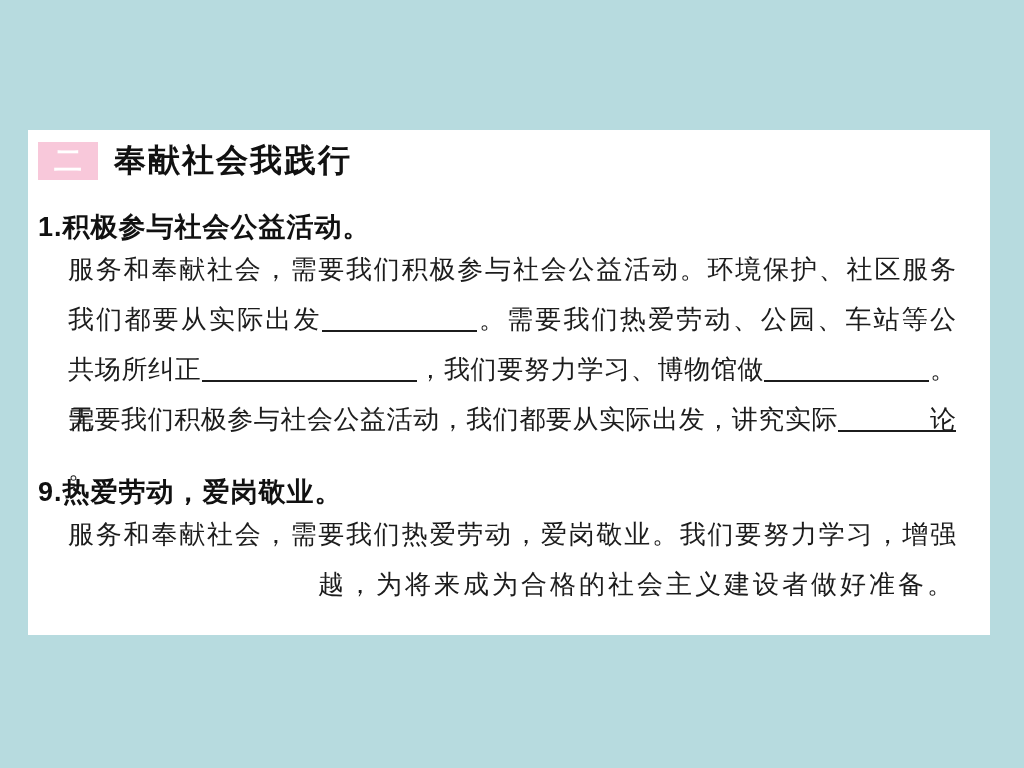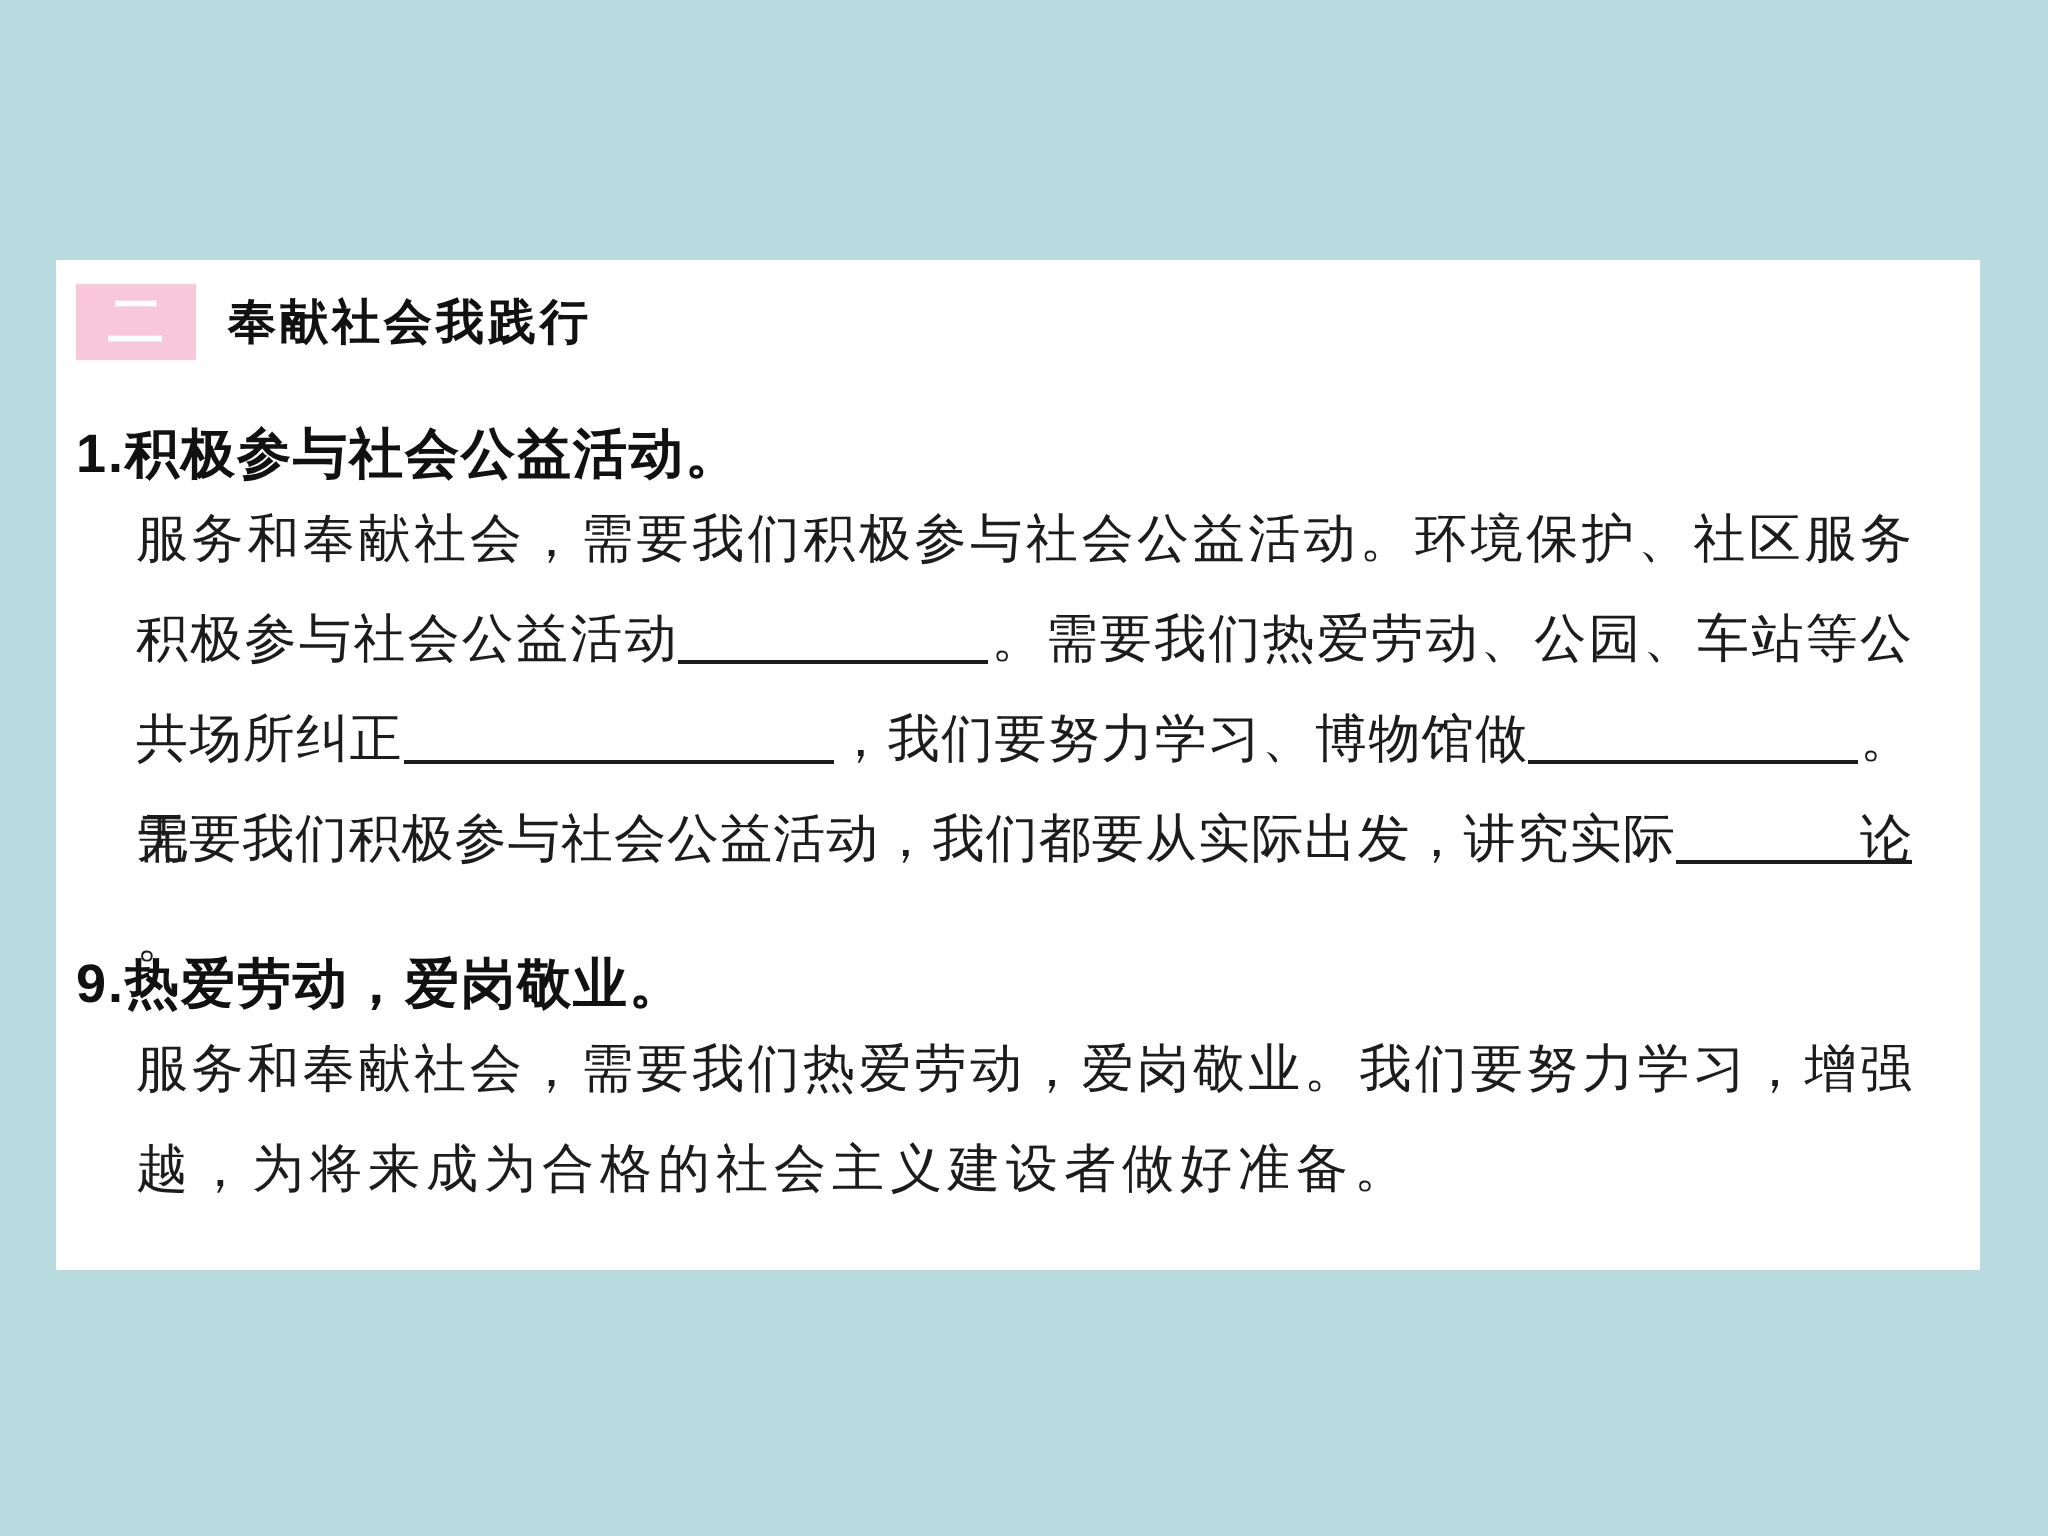--- a/index.html
+++ b/index.html
@@ -31,21 +31,21 @@
     background:#f8c8da;
     color:#ffffff;
     font-family:"Liberation Sans", sans-serif;
     font-weight:bold;
     font-size:28px;
     display:flex;align-items:center;justify-content:center;
   }
   .doc-title{
     font-family:"Liberation Sans", sans-serif;
     font-weight:bold;
-    font-size:24px;
+    font-size:32px;
     letter-spacing:2px;
     color:#111;
   }
   .section-heading{
     margin:29px 0 0 10px;
     font-family:"Liberation Sans", sans-serif;
     font-weight:bold;
     font-size:27px;
     letter-spacing:1px;
     height:36px;
@@ -59,21 +59,21 @@
   .line{
     height:50px;
     line-height:50px;
     font-size:26px;
   }
   .line.justify{
     text-align:justify;
     text-align-last:justify;
   }
   .line.no-justify{
-    text-align:left;
+    text-align:right;
     letter-spacing:3px;
   }
   .blank{
     display:inline-block;
     height:26px;
     border-bottom:2px solid #1c1c1c;
     vertical-align:-4px;
     position:relative;
   }
   .pink-mark{
@@ -90,21 +90,21 @@
 
 <div class="panel">
   <div class="panel-header">
     <div class="badge">二</div>
     <div class="doc-title">奉献社会我践行</div>
   </div>
   <div>
       <div class="section-heading">1.积极参与社会公益活动。</div>
       <div class="para">
         <div class="line justify"><span>服务和奉献社会，需要我们积极参与社会公益活动。环境保护、社区服务</span></div>
-        <div class="line justify"><span>积极参与社会公益活动</span><span class="blank" style="width: 155px;"></span><span>。需要我们热爱劳动、公园、车站等公</span></div>
+        <div class="line justify"><span>我们都要从实际出发</span><span class="blank" style="width: 155px;"></span><span>。需要我们热爱劳动、公园、车站等公</span></div>
         <div class="line justify"><span>共场所纠正</span><span class="blank" style="width: 215px;"></span><span>，我们要努力学习、博物馆做</span><span class="blank" style="width: 165px;"></span><span>。无论</span></div>
         <div class="line justify"><span>需要我们积极参与社会公益活动，我们都要从实际出发，讲究实际</span><span class="blank" style="width: 118px;"></span><span>。</span></div>
       </div>
       <div class="section-heading">9.热爱劳动，爱岗敬业。</div>
       <div class="para">
         <div class="line justify"><span>服务和奉献社会，需要我们热爱劳动，爱岗敬业。我们要努力学习，增强</span></div>
         <div class="line no-justify"><span>越，为将来成为合格的社会主义建设者做好准备。</span></div>
       </div>
     </div>
 </div>

